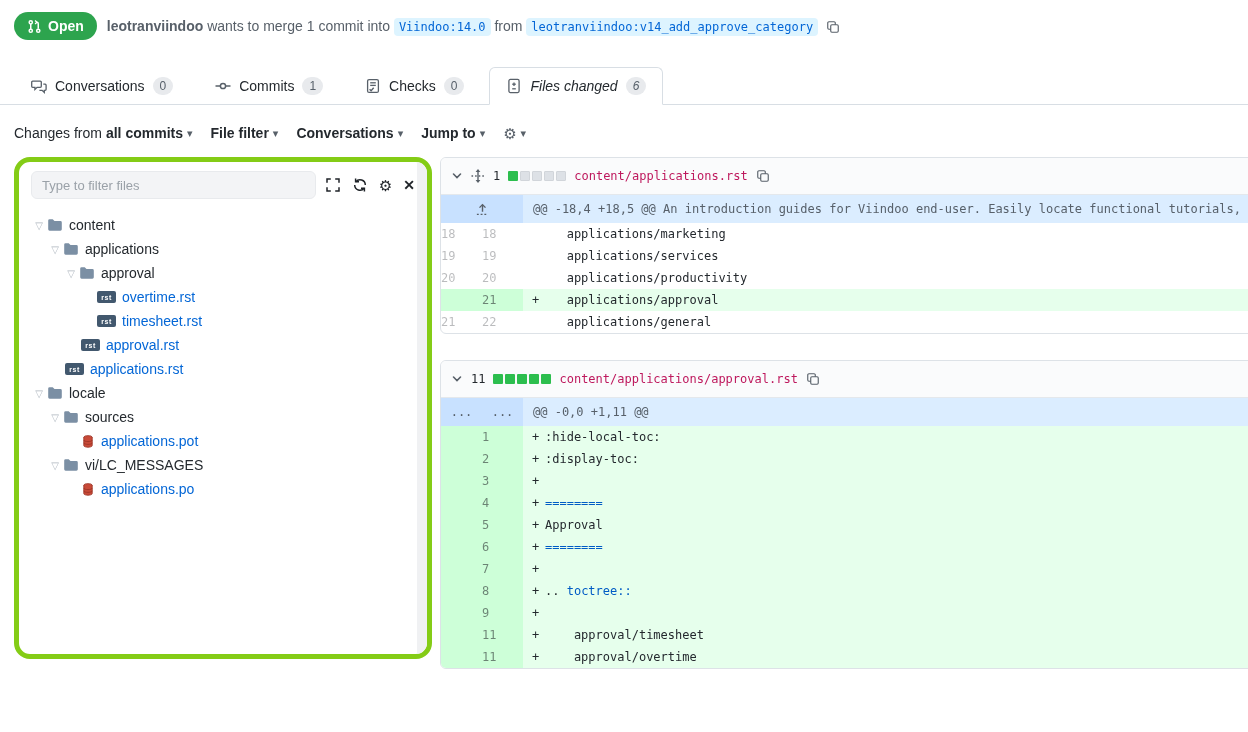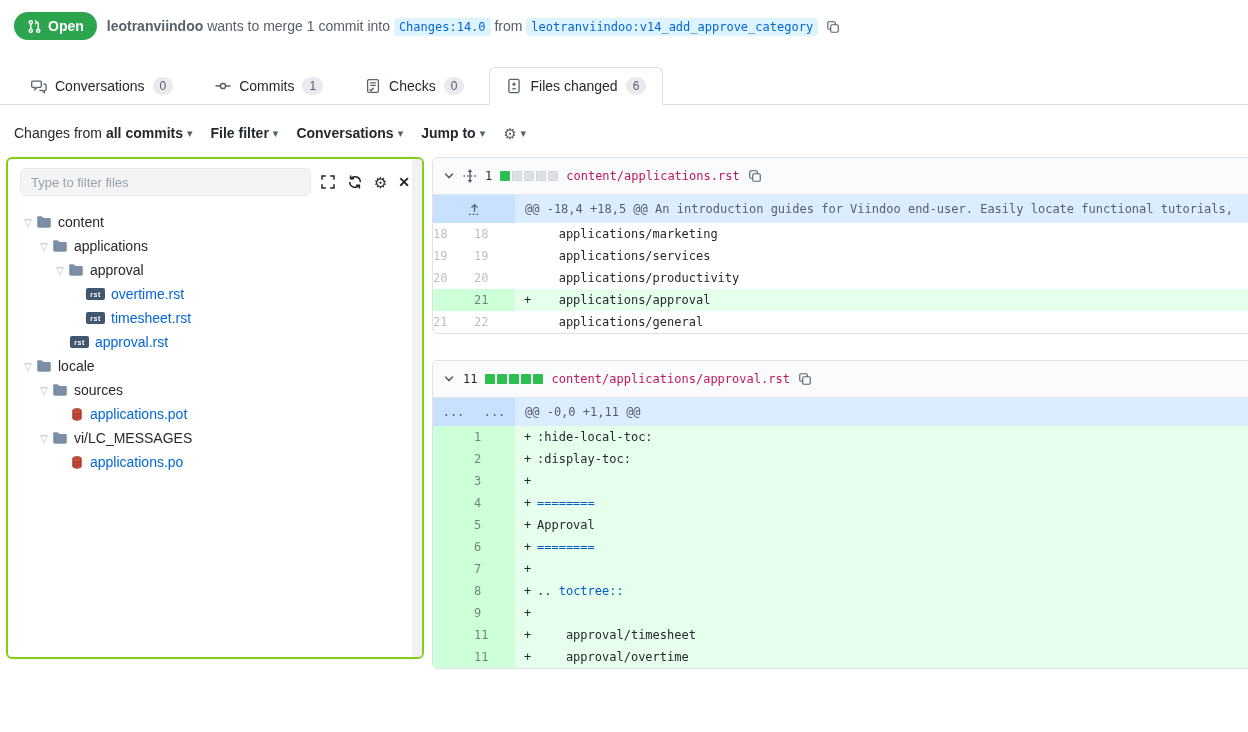--- a/index.html
+++ b/index.html
@@ -21,34 +21,34 @@
     color:#0366d6; background:#ddf4ff; padding:2px 5px; border-radius:4px; }
   .ico { display:inline-flex; align-items:center; justify-content:center; vertical-align:middle; }
   .copy-btn { cursor:pointer; margin-left:4px; }
 
   
   .tabnav { border-bottom:1px solid #d8dee4; padding-left:14px; display:flex; align-items:flex-end; }
   .tabnav-tab { display:inline-flex; align-items:center; gap:8px; font-size:14px; color:#24292e;
     padding:9px 16px; border:1px solid transparent; border-radius:6px 6px 0 0; cursor:pointer;
     margin-bottom:-1px; margin-right:8px; text-decoration:none; }
   .tabnav-tab .ico { color:#586069; }
-  .tabnav-tab.active { background:#fff; border-color:#d8dee4; border-bottom-color:#fff; }
+  .tabnav-tab.active { background:#fff; border-color:#d8dee4; border-bottom-color:#fff;font-style:italic; }
   .Counter { font-size:12px; line-height:1; padding:3px 7px; border-radius:2em; background:#e8eaed; color:#57606a; }
 
   
   .toolbar { display:flex; align-items:center; gap:18px; margin:20px 0 0 14px; font-size:14px; }
   .tb-item { display:inline-flex; align-items:center; gap:4px; cursor:pointer; color:#24292e; }
   .tb-item .bold { font-weight:700; }
   .tb-item .lbl { font-weight:700; }
   .caret { color:#586069; font-size:11px; }
 
   
   .main { display:flex; align-items:flex-start; margin-top:16px; }
-  .sidebar { position:relative; margin-left:6px; width:418px; height:502px; flex:none;
-    border:2px solid #84cc16; border-radius:6px; background:#fff; overflow:hidden; }
+  .sidebar { position:relative; margin-left:14px; width:418px; height:502px; flex:none;
+    border:5px solid #84cc16; border-radius:16px; background:#fff; overflow:hidden; }
   .sidebar-top { display:flex; align-items:center; padding:9px 12px 6px 12px; gap:9px; }
   .filter-input { flex:1; height:28px; background:#f3f4f6; border:1px solid #e8eaed;
     border-radius:6px; padding:0 10px; font-size:13px; color:#24292e; outline:none; }
   .filter-input::placeholder { color:#9aa1a8; }
   .sb-ico { cursor:pointer; color:#1f2328; }
   .sb-scroll { position:absolute; top:0; right:0; width:10px; height:100%; background:#f0f1f3; }
 
   .tree { padding:8px 0 0 12px; font-size:14px; }
   .tree-row { display:flex; align-items:center; height:24px; cursor:pointer; white-space:nowrap; }
   .tri { width:16px; color:#b0b8c0; font-size:10px; text-align:center; flex:none; }
@@ -104,21 +104,21 @@
                 <path d="M9.7 3.5h.8A1.5 1.5 0 0 1 12 5v5.4"></path>
                 <path d="M8.6 1.6l2 1.9-2 1.9" stroke-width="1.4"></path>
               </g>
             </svg>
           </span>
         <span>Open</span>
       </span>
       <span class="meta-text">
         <a class="author">leotranviindoo</a>
         <span>wants to merge 1 commit into</span>
-        <span class="branch-label">Changes:14.0</span>
+        <span class="branch-label">Viindoo:14.0</span>
         <span>from</span>
         <span class="branch-label">leotranviindoo:v14_add_approve_category</span>
         <span class="ico copy-btn" id="branch-copy-icon">
             <svg width="14" height="14" viewBox="0 0 16 16">
               <g fill="none" stroke="#586069" stroke-width="1.3">
                 <rect x="5.4" y="5.4" width="8.6" height="8.6" rx="1.4"></rect>
                 <path d="M10.6 5.4V3.4A1.4 1.4 0 0 0 9.2 2H3.4A1.4 1.4 0 0 0 2 3.4v5.8a1.4 1.4 0 0 0 1.4 1.4h2"></path>
               </g>
             </svg>
           </span>
@@ -274,20 +274,24 @@
             <span class="file-label">overtime.rst</span>
           </div>
           <div class="tree-row" style="padding-left: 66px; text-align: center;">
             <span class="rst-badge">rst</span>
             <span class="file-label">timesheet.rst</span>
           </div>
           <div class="tree-row" style="padding-left: 50px;">
             <span class="rst-badge">rst</span>
             <span class="file-label">approval.rst</span>
           </div>
+          <div class="tree-row" style="padding-left: 34px;">
+            <span class="rst-badge">rst</span>
+            <span class="file-label">applications.rst</span>
+          </div>
           <div class="tree-row" style="padding-left: 0px;">
             <span class="tri">▽</span>
             <span class="ico">
               <svg width="16" height="14" viewBox="0 0 16 14">
                 <path d="M1.2 2.6A1.4 1.4 0 0 1 2.6 1.2h3.1l1.8 1.8h5.9a1.4 1.4 0 0 1 1.4 1.4v6.9a1.4 1.4 0 0 1-1.4 1.4H2.6a1.4 1.4 0 0 1-1.4-1.4z" fill="#7b8fa4"></path>
               </svg>
             </span>
             <span class="folder-label">locale</span>
           </div>
           <div class="tree-row" style="padding-left: 16px;">

